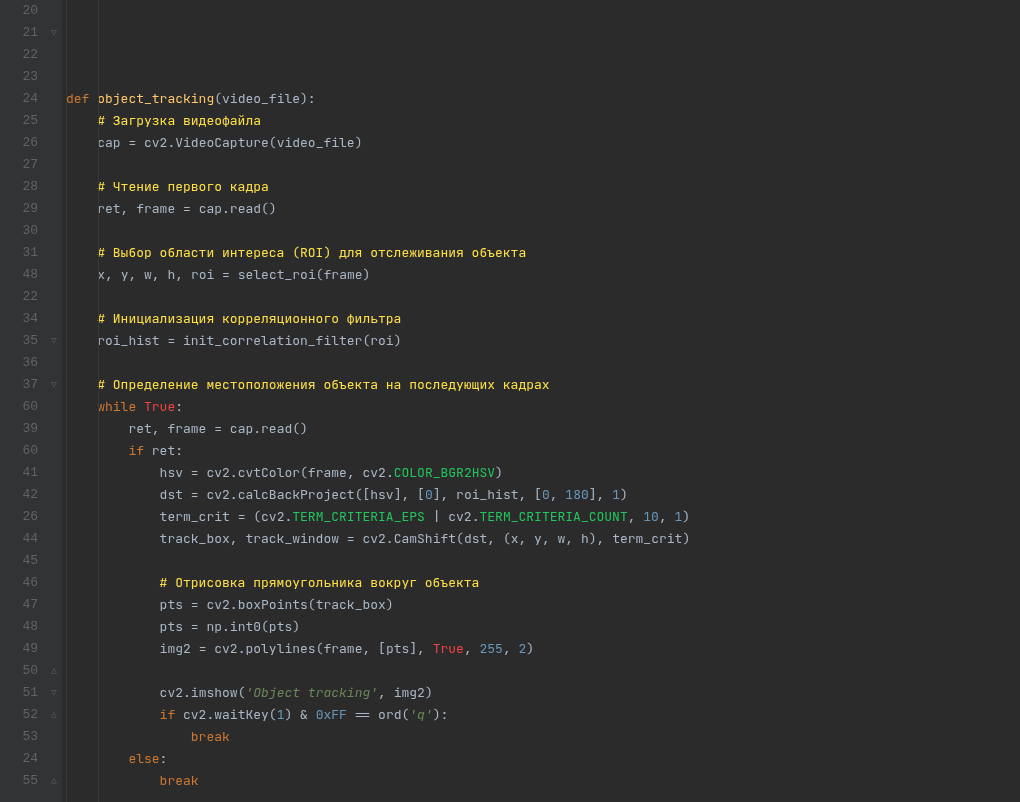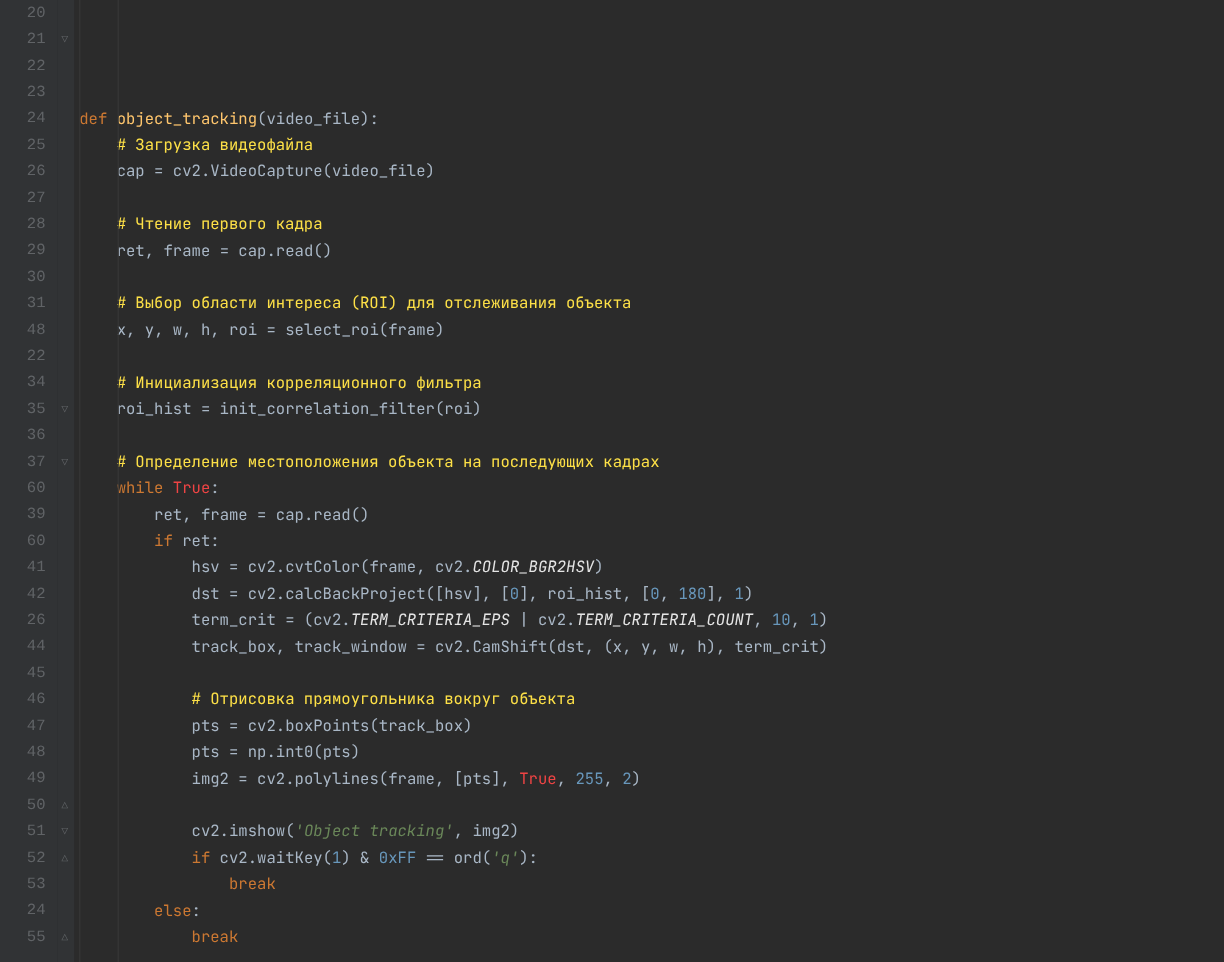--- a/index.html
+++ b/index.html
@@ -58,21 +58,21 @@
     background:#373737;
   }
   .kw { color:#cc7832; }
   .fn { color:#ffc66d; }
   .id { color:#a9b7c6; }
   .param { color:#a9b7c6; }
   .op { color:#a9b7c6; }
   .cm { color:#fde047; }
   .num { color:#6897bb; }
   .str { color:#6a8759;font-style:italic; }
-  .mem { color:#e5e5e5;font-style:italic; }
+  .mem { color:#22c55e; }
   .bool { color:#ef4444; }
 </style>
 </head>
 <body>
 
 <div class="gutter" id="gutter">
     <div class="gutter-line">20</div>
     <div class="gutter-line">21</div>
     <div class="gutter-line">22</div>
     <div class="gutter-line">23</div>

